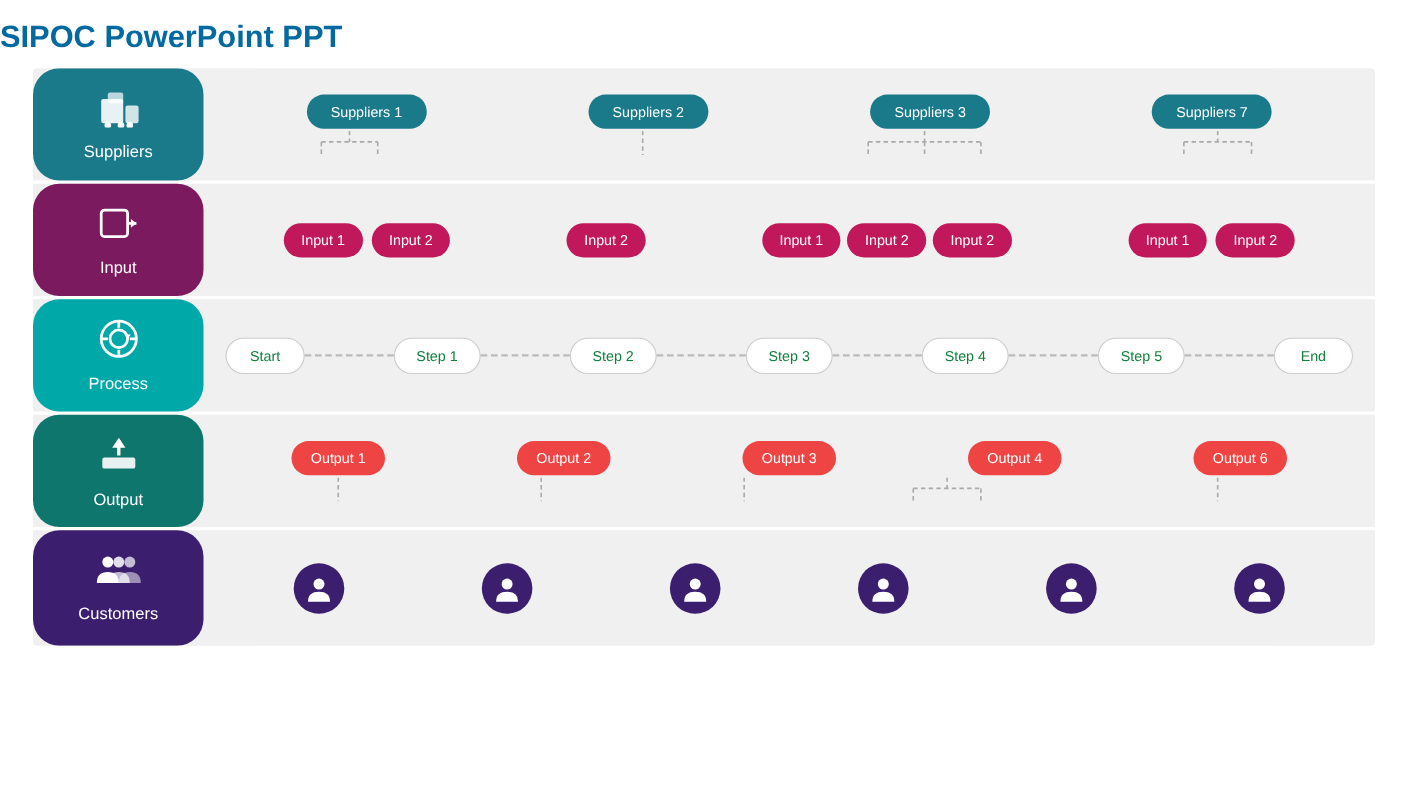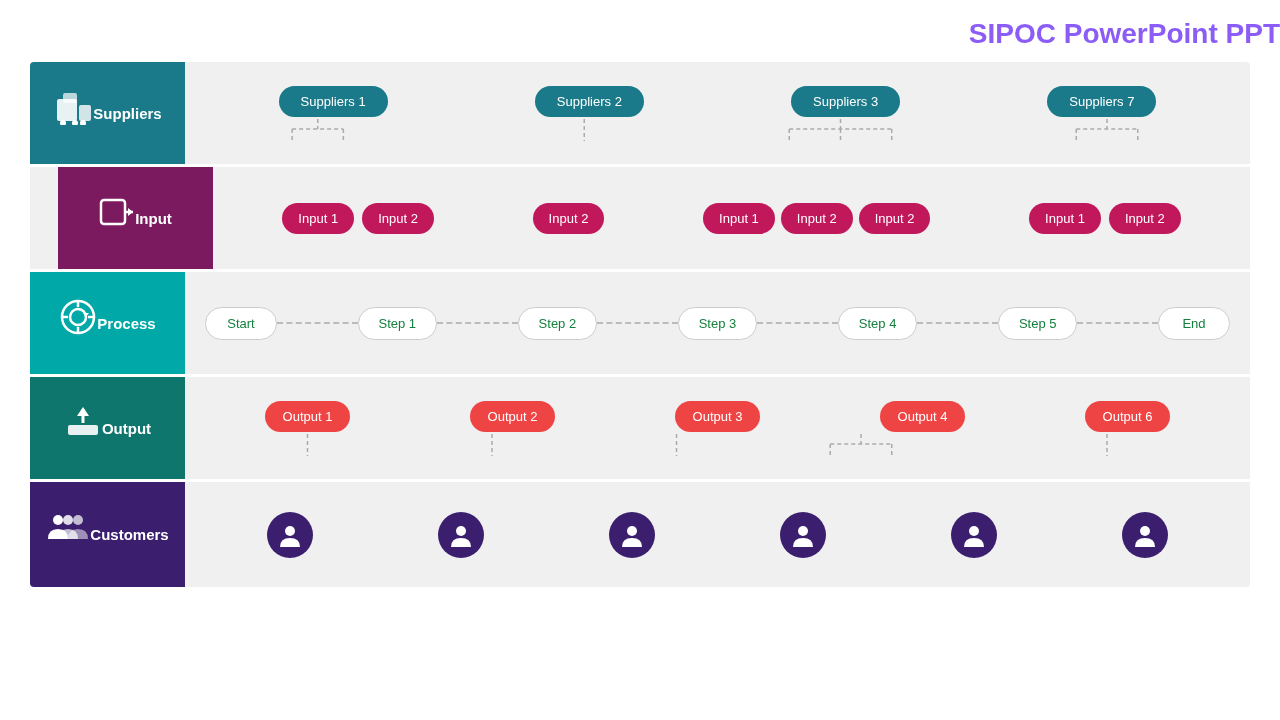--- a/index.html
+++ b/index.html
@@ -5,26 +5,25 @@
     * { box-sizing: border-box; margin: 0; padding: 0; }
     body {
       font-family: 'Segoe UI', Arial, sans-serif;
       background: #fff;
       width: 1280px;
       height: 720px;
       overflow: hidden;
     }
 
     .page-title {
-      text-align: right;
+      text-align: left;
       font-size: 28px;
       font-weight: 700;
       padding: 18px 0 12px 0;
-      color: #8b5cf6;
-      margin-left: 16px;
+      color: #0369a1;
     }
 
     .sipoc-container {
       background: #f0f0f0;
       margin: 0 30px;
       border-radius: 4px;
       overflow: hidden;
     }
 
     .sipoc-row {
@@ -33,35 +32,37 @@
       border-bottom: 3px solid #fff;
     }
     .sipoc-row:last-child {
       border-bottom: none;
     }
 
     .row-label {
       width: 155px;
       min-width: 155px;
       display: flex;
+      flex-direction: column;
       align-items: center;
       justify-content: center;
       padding: 14px 10px;
       color: #fff;
-      font-weight: 700;
+      font-weight: 400;
       font-size: 15px;
+      border-radius: 24px;
     }
 
     .row-label .icon {
       font-size: 30px;
       margin-bottom: 6px;
     }
 
     .label-suppliers { background: #1a7a8a; }
-    .label-input     { background: #7b1a5e; margin-left: 28px; }
+    .label-input     { background: #7b1a5e; }
     .label-process   { background: #00a8a8; }
     .label-output    { background: #0f766e; }
     .label-customers { background: #3b1f6e; }
 
     .row-content {
       flex: 1;
       display: flex;
       align-items: center;
       padding: 14px 20px;
       gap: 0;

